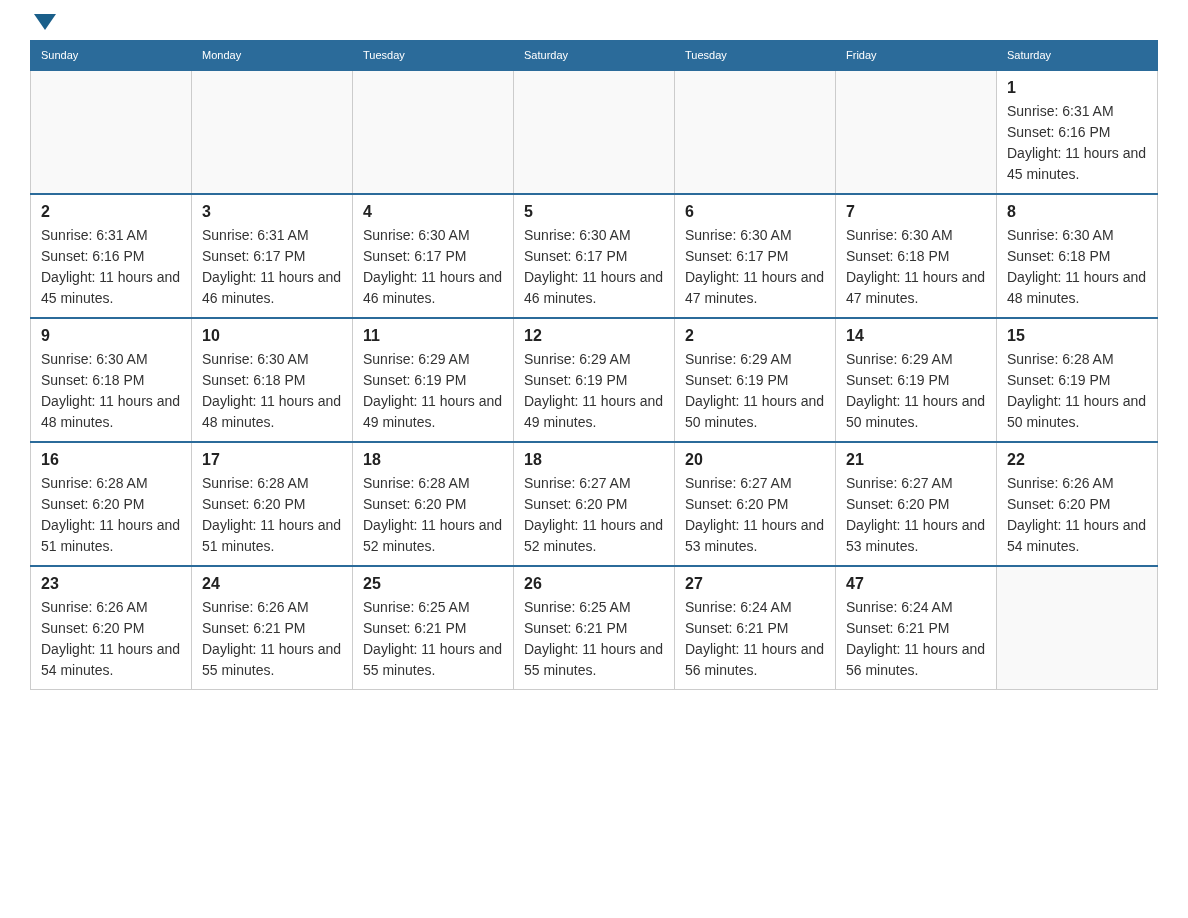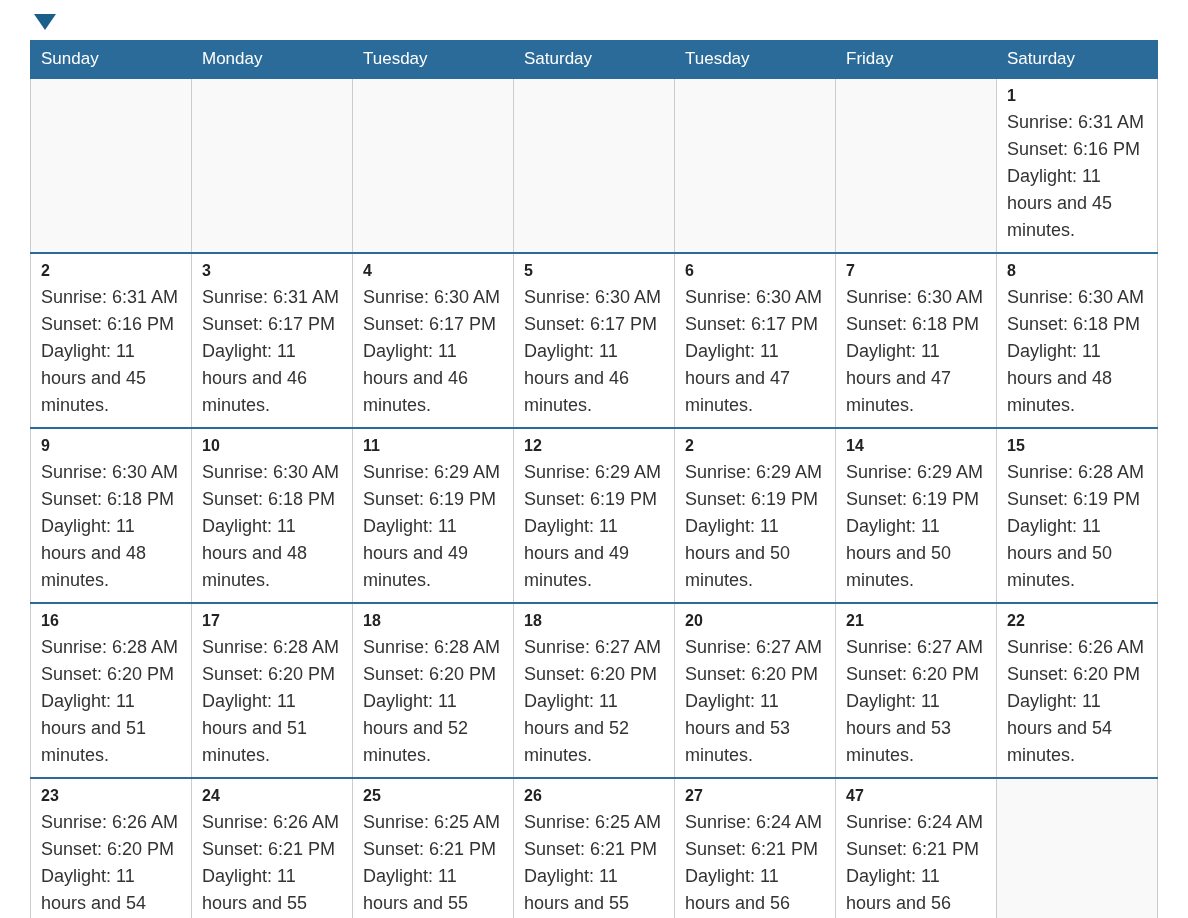--- a/index.html
+++ b/index.html
@@ -36,21 +36,21 @@
       margin-top: 4px;
     }
     .calendar {
       width: 100%;
       border-collapse: collapse;
       margin-top: 10px;
     }
     .calendar th {
       background-color: #2b6b9a;
       color: #fff;
-      font-size: 17px;
+      font-size: 11px;
       font-weight: normal;
       padding: 8px 10px;
       text-align: left;
       border: 1px solid #2b6b9a;
     }
     .calendar td {
       vertical-align: top;
       padding: 8px 10px;
       border: 1px solid #ccc;
       width: calc(100% / 7);
@@ -62,21 +62,21 @@
       border-bottom: 2px solid #2b6b9a;
     }
     .day-number {
       font-size: 16px;
       font-weight: bold;
       color: #222;
       display: block;
       margin-bottom: 4px;
     }
     .day-info {
-      font-size: 18px;
+      font-size: 14px;
       color: #333;
       line-height: 1.5;
     }
     .empty-cell {
       background: #f9f9f9;
     }
     .calendar tbody tr:last-child {
       border-bottom: none;
       margin-top: 44px;
     }

